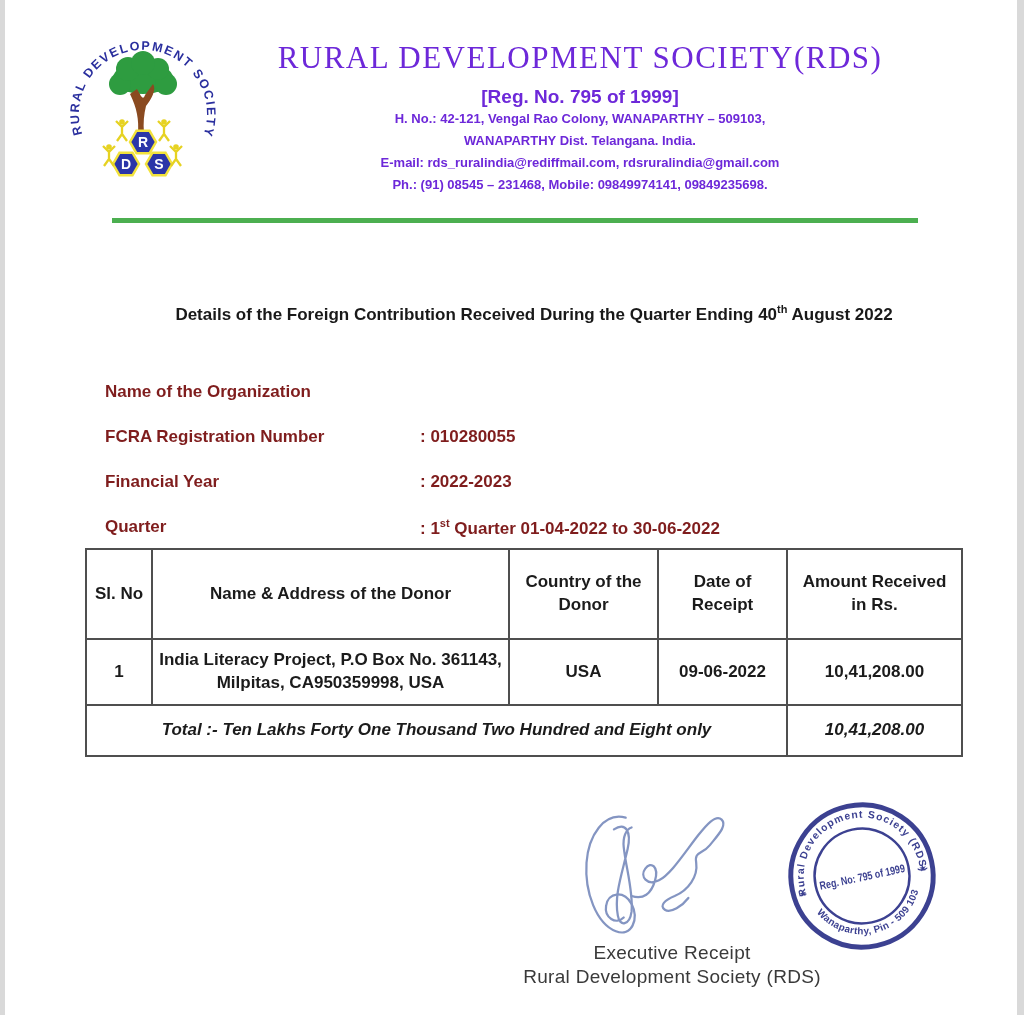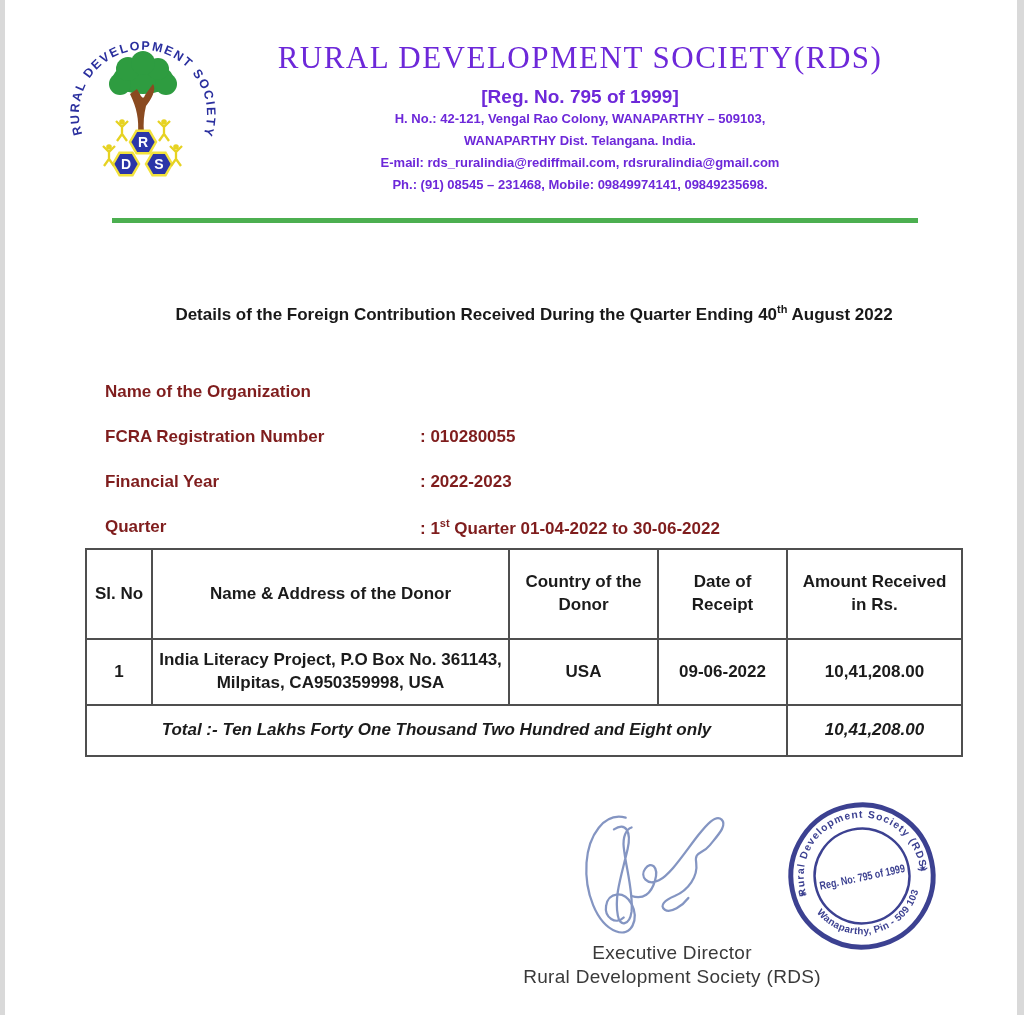--- a/index.html
+++ b/index.html
@@ -184,16 +184,16 @@
       <text font-size="10" font-weight="bold" fill="#2c3188">
         <textPath href="#stampBottom" startOffset="2" textLength="130" lengthAdjust="spacing">Wanaparthy, Pin - 509 103</textPath>
       </text>
       <text x="18" y="88" font-size="9" fill="#2c3188" text-anchor="middle">★</text>
       <text x="142" y="88" font-size="9" fill="#2c3188" text-anchor="middle">★</text>
       <text x="80" y="85" font-size="11.5" font-weight="bold" fill="#2c3188" text-anchor="middle" textLength="88" lengthAdjust="spacingAndGlyphs">Reg. No: 795 of 1999</text>
     </g>
   </svg>
 
   <div class="footer-text">
-    <div>Executive Director</div>
+    <div>Executive Receipt</div>
     <div>Rural Development Society (RDS)</div>
   </div>
 </div>
 
 </body></html>

